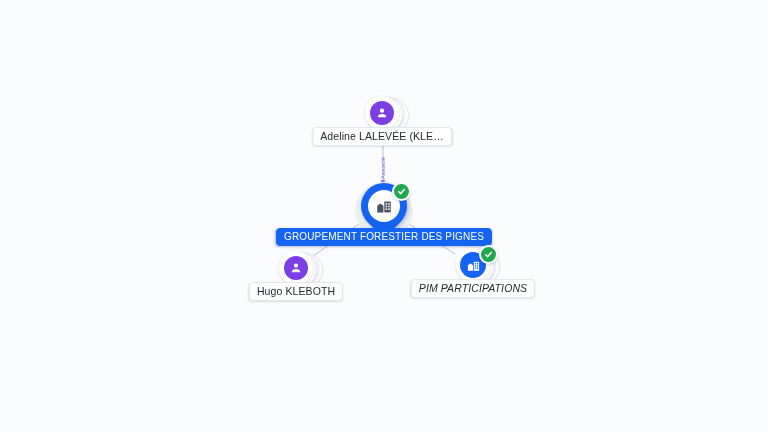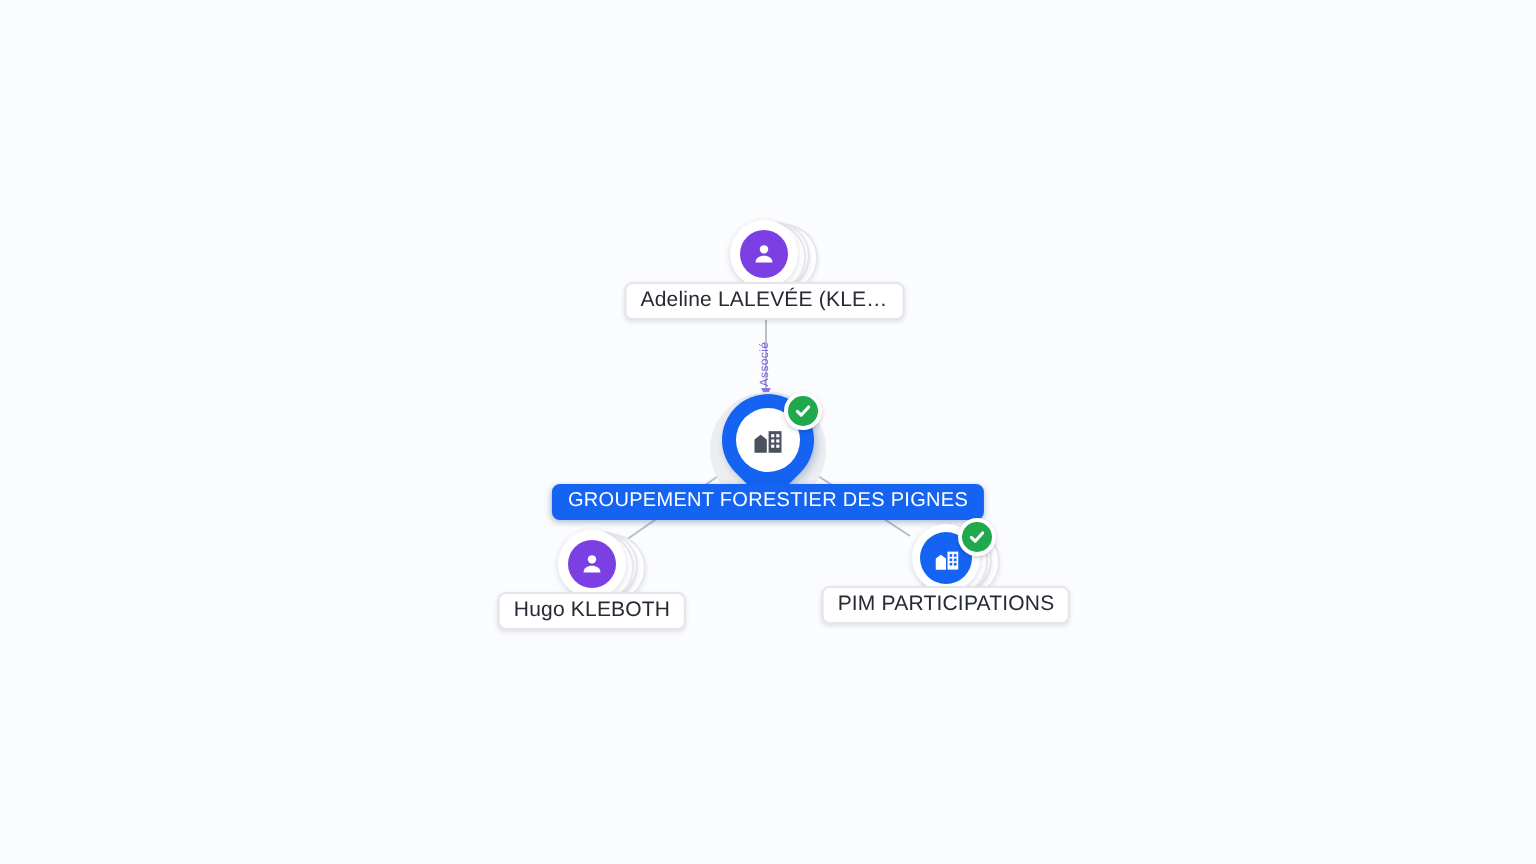--- a/index.html
+++ b/index.html
@@ -10,21 +10,20 @@
     width: 768px;
     height: 432px;
     background: #fbfcfe;
     font-family: "Liberation Sans", sans-serif;
     overflow: hidden;
   }
   #graph-canvas {
     position: relative;
     width: 768px;
     height: 340px;
-    margin-top: 14px;
   }
 
   
   #edges-layer {
     position: absolute;
     left: 0;
     top: 0;
     width: 768px;
     height: 432px;
   }
@@ -300,16 +299,16 @@
             </svg>
           </div>
         </div>
         <div class="badge-verified" style="left:23px; top:-3px;">
           <svg width="9" height="9" viewBox="0 0 24 24" fill="none" stroke="#ffffff" stroke-width="4.2" stroke-linecap="round" stroke-linejoin="round">
             <path d="M4.5 12.6l5 5 10-11"></path>
           </svg>
         </div>
       </div>
     </div>
-    <div class="node-label" style="left:0px; top:14px;">PIM PARTICIPATIONS</div>
+    <div class="node-label" style="left:0px; top:14px;font-style:italic;">PIM PARTICIPATIONS</div>
   </div>
 
 </div>
 
 </body></html>

